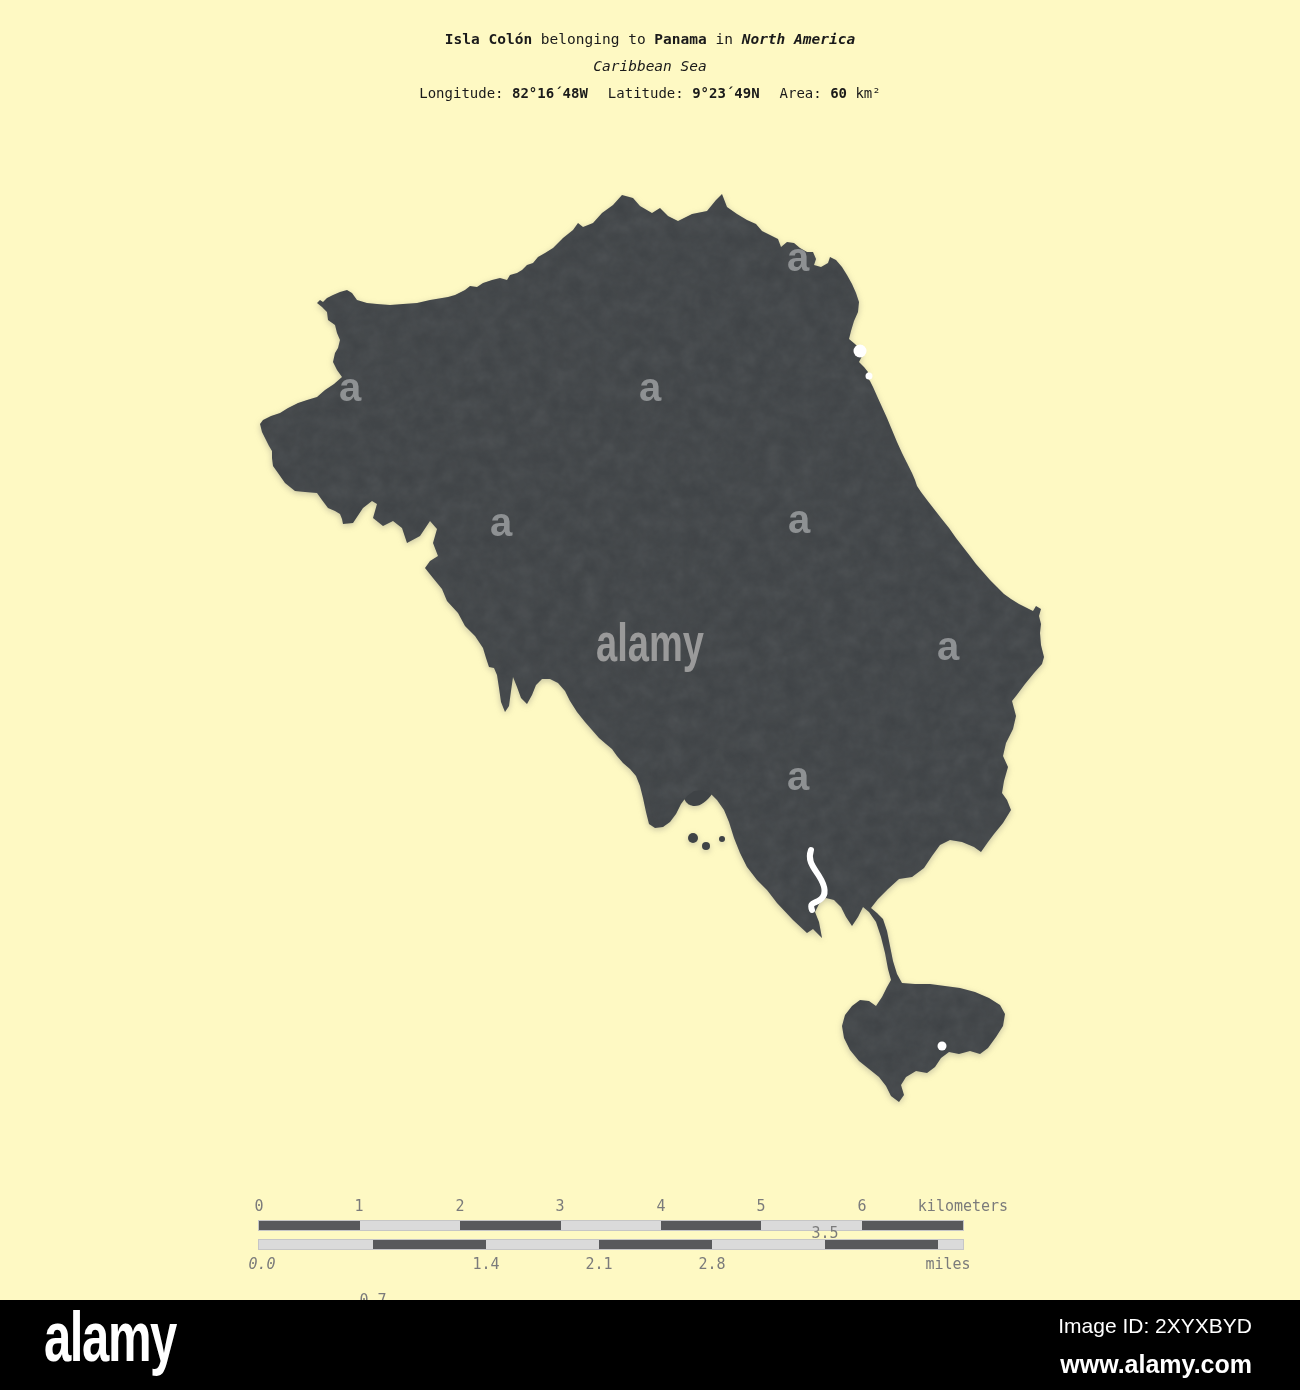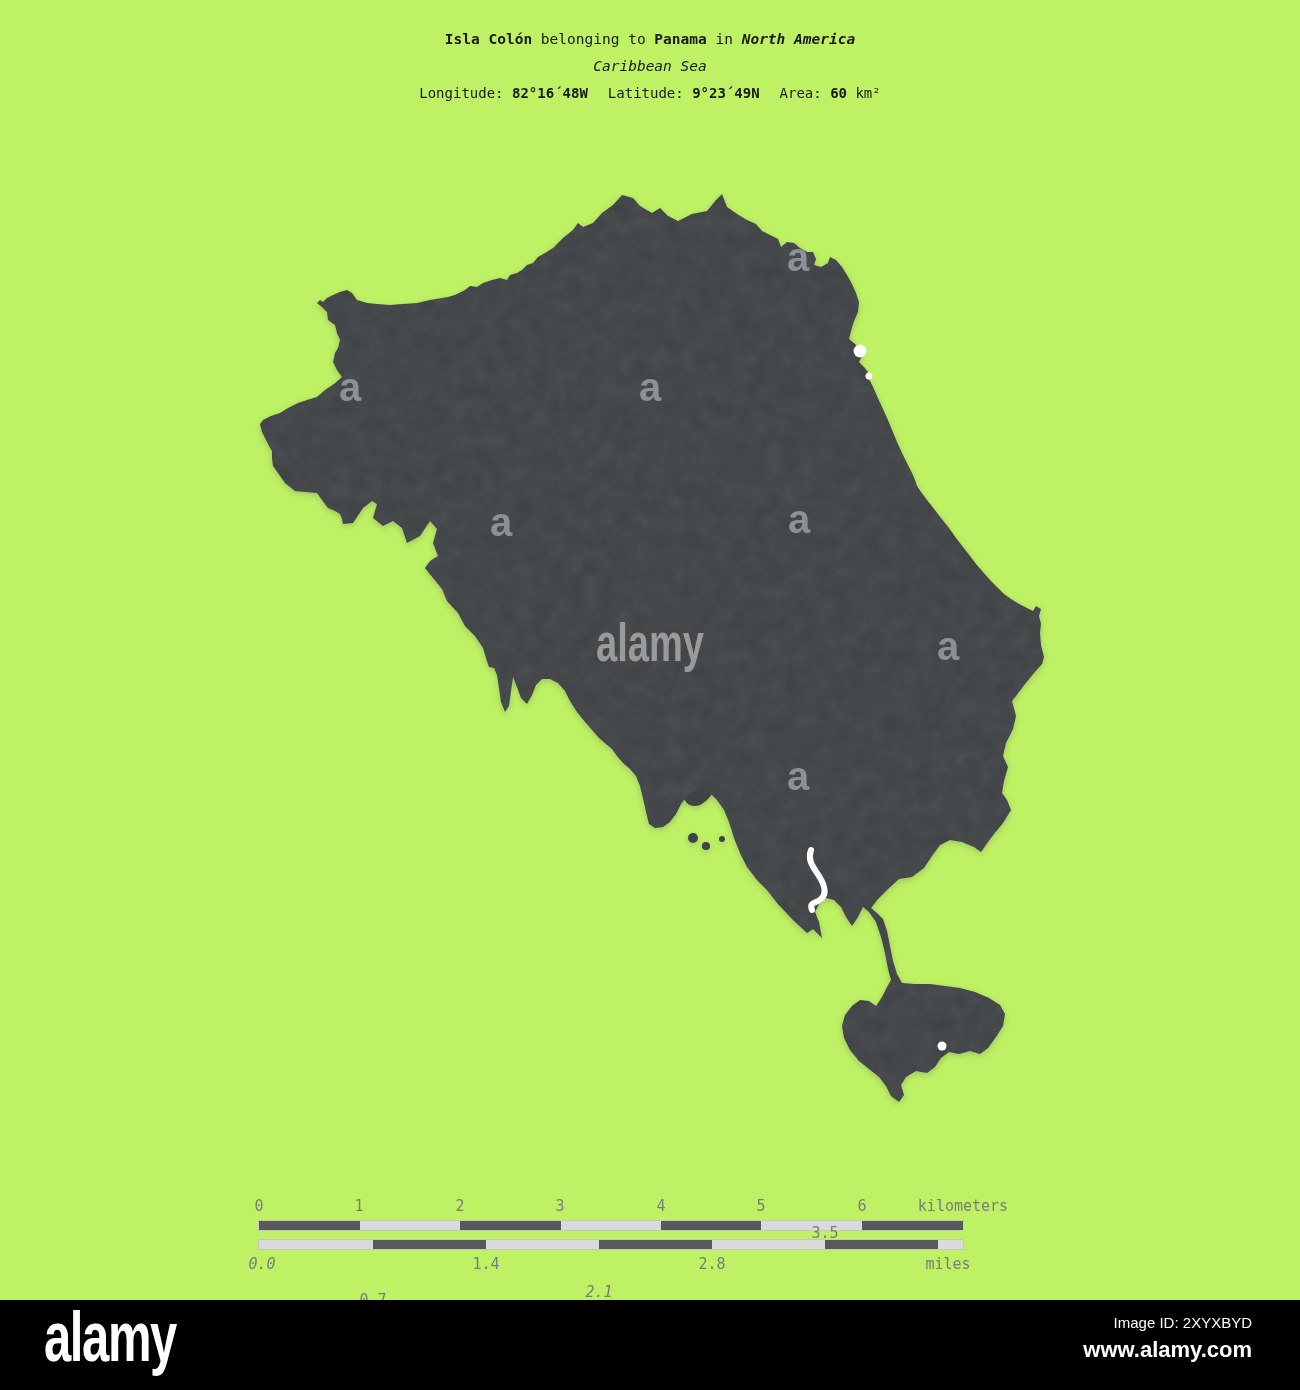--- a/index.html
+++ b/index.html
@@ -1,16 +1,16 @@
 <!DOCTYPE html>
 <html><head>
 <meta charset="utf-8">
 <style>
   html,body{margin:0;padding:0;background:#ffffff;}
-  .canvas{position:relative;width:1300px;height:1390px;background:#bef264;overflow:hidden;
+  .canvas{position:relative;width:1300px;height:1390px;background:#fef9c3;overflow:hidden;
           font-family:"DejaVu Sans Mono", monospace;}
   
   .hdr{position:absolute;left:0;top:0;width:100%;text-align:center;color:#1a1a1a;}
   .hdr-line1{position:absolute;top:31px;width:100%;font-size:14.5px;letter-spacing:0;}
   .hdr-line2{position:absolute;top:58px;width:100%;font-size:14.5px;font-style:italic;}
   .hdr-line3{position:absolute;top:85px;width:100%;font-size:14px;display:flex;justify-content:center;gap:20px;}
   .hdr b{font-weight:bold;}
   .it{font-style:italic;}
   .hdr-line3 span{white-space:pre;}
   
@@ -21,22 +21,22 @@
   .sb-label{position:absolute;font-size:15px;color:#7b7b7b;transform:translateX(-50%);white-space:nowrap;}
   .bar{position:absolute;left:259px;width:704px;height:9px;display:flex;box-shadow:0 0 0 1px #c6c6c6;}
   .seg{height:100%;}
   
   .footer{position:absolute;left:0;top:1300px;width:1300px;height:90px;}
   .footer-logo{position:absolute;left:44px;top:8px;color:#ffffff;
       font-family:"Liberation Sans", sans-serif;font-weight:bold;font-size:70px;line-height:58px;
       transform:scaleX(0.70);transform-origin:left center;letter-spacing:-2px;}
   .footer-right{position:absolute;right:48px;top:14px;text-align:right;color:#ffffff;
       font-family:"Liberation Sans", sans-serif;}
-  .footer-id{font-size:15px;font-weight:normal;}
-  .footer-url{font-size:22px;font-weight:bold;margin-top:6px;}
+  .footer-id{font-size:21px;font-weight:normal;}
+  .footer-url{font-size:25px;font-weight:bold;margin-top:12px;}
 </style>
 </head>
 <body>
 
 <div class="canvas">
 
   <div class="hdr">
     <div class="hdr-line1"><b>Isla Colón</b><span> belonging to </span><b>Panama</b><span> in </span><b class="it">North America</b></div>
     <div class="hdr-line2">Caribbean Sea</div>
     <div class="hdr-line3">
@@ -117,21 +117,21 @@
       <div class="seg" style="width:113px;background:#dadada;"></div>
       <div class="seg" style="width:113px;background:#58595b;"></div>
       <div class="seg" style="width:113px;background:#dadada;"></div>
       <div class="seg" style="width:113px;background:#58595b;"></div>
       <div class="seg" style="width:25px;background:#dadada;"></div>
     </div>
 
     <span class="sb-label" style="left:262px;top:1255px;font-style:italic;">0.0</span>
     <span class="sb-label" style="left:373px;top:1291px;">0.7</span>
     <span class="sb-label" style="left:486px;top:1255px;">1.4</span>
-    <span class="sb-label" style="left:599px;top:1283px;font-style:italic;">2.1</span>
+    <span class="sb-label" style="left:599px;top:1255px;">2.1</span>
     <span class="sb-label" style="left:712px;top:1255px;">2.8</span>
     <span class="sb-label" style="left:825px;top:1224px;">3.5</span>
     <span class="sb-label" style="left:948px;top:1255px;">miles</span>
   </div>
 
   <div class="footer" style="background:#000000;">
     <div class="footer-logo">alamy</div>
     <div class="footer-right">
       <div class="footer-id">Image ID: 2XYXBYD</div>
       <div class="footer-url">www.alamy.com</div>

